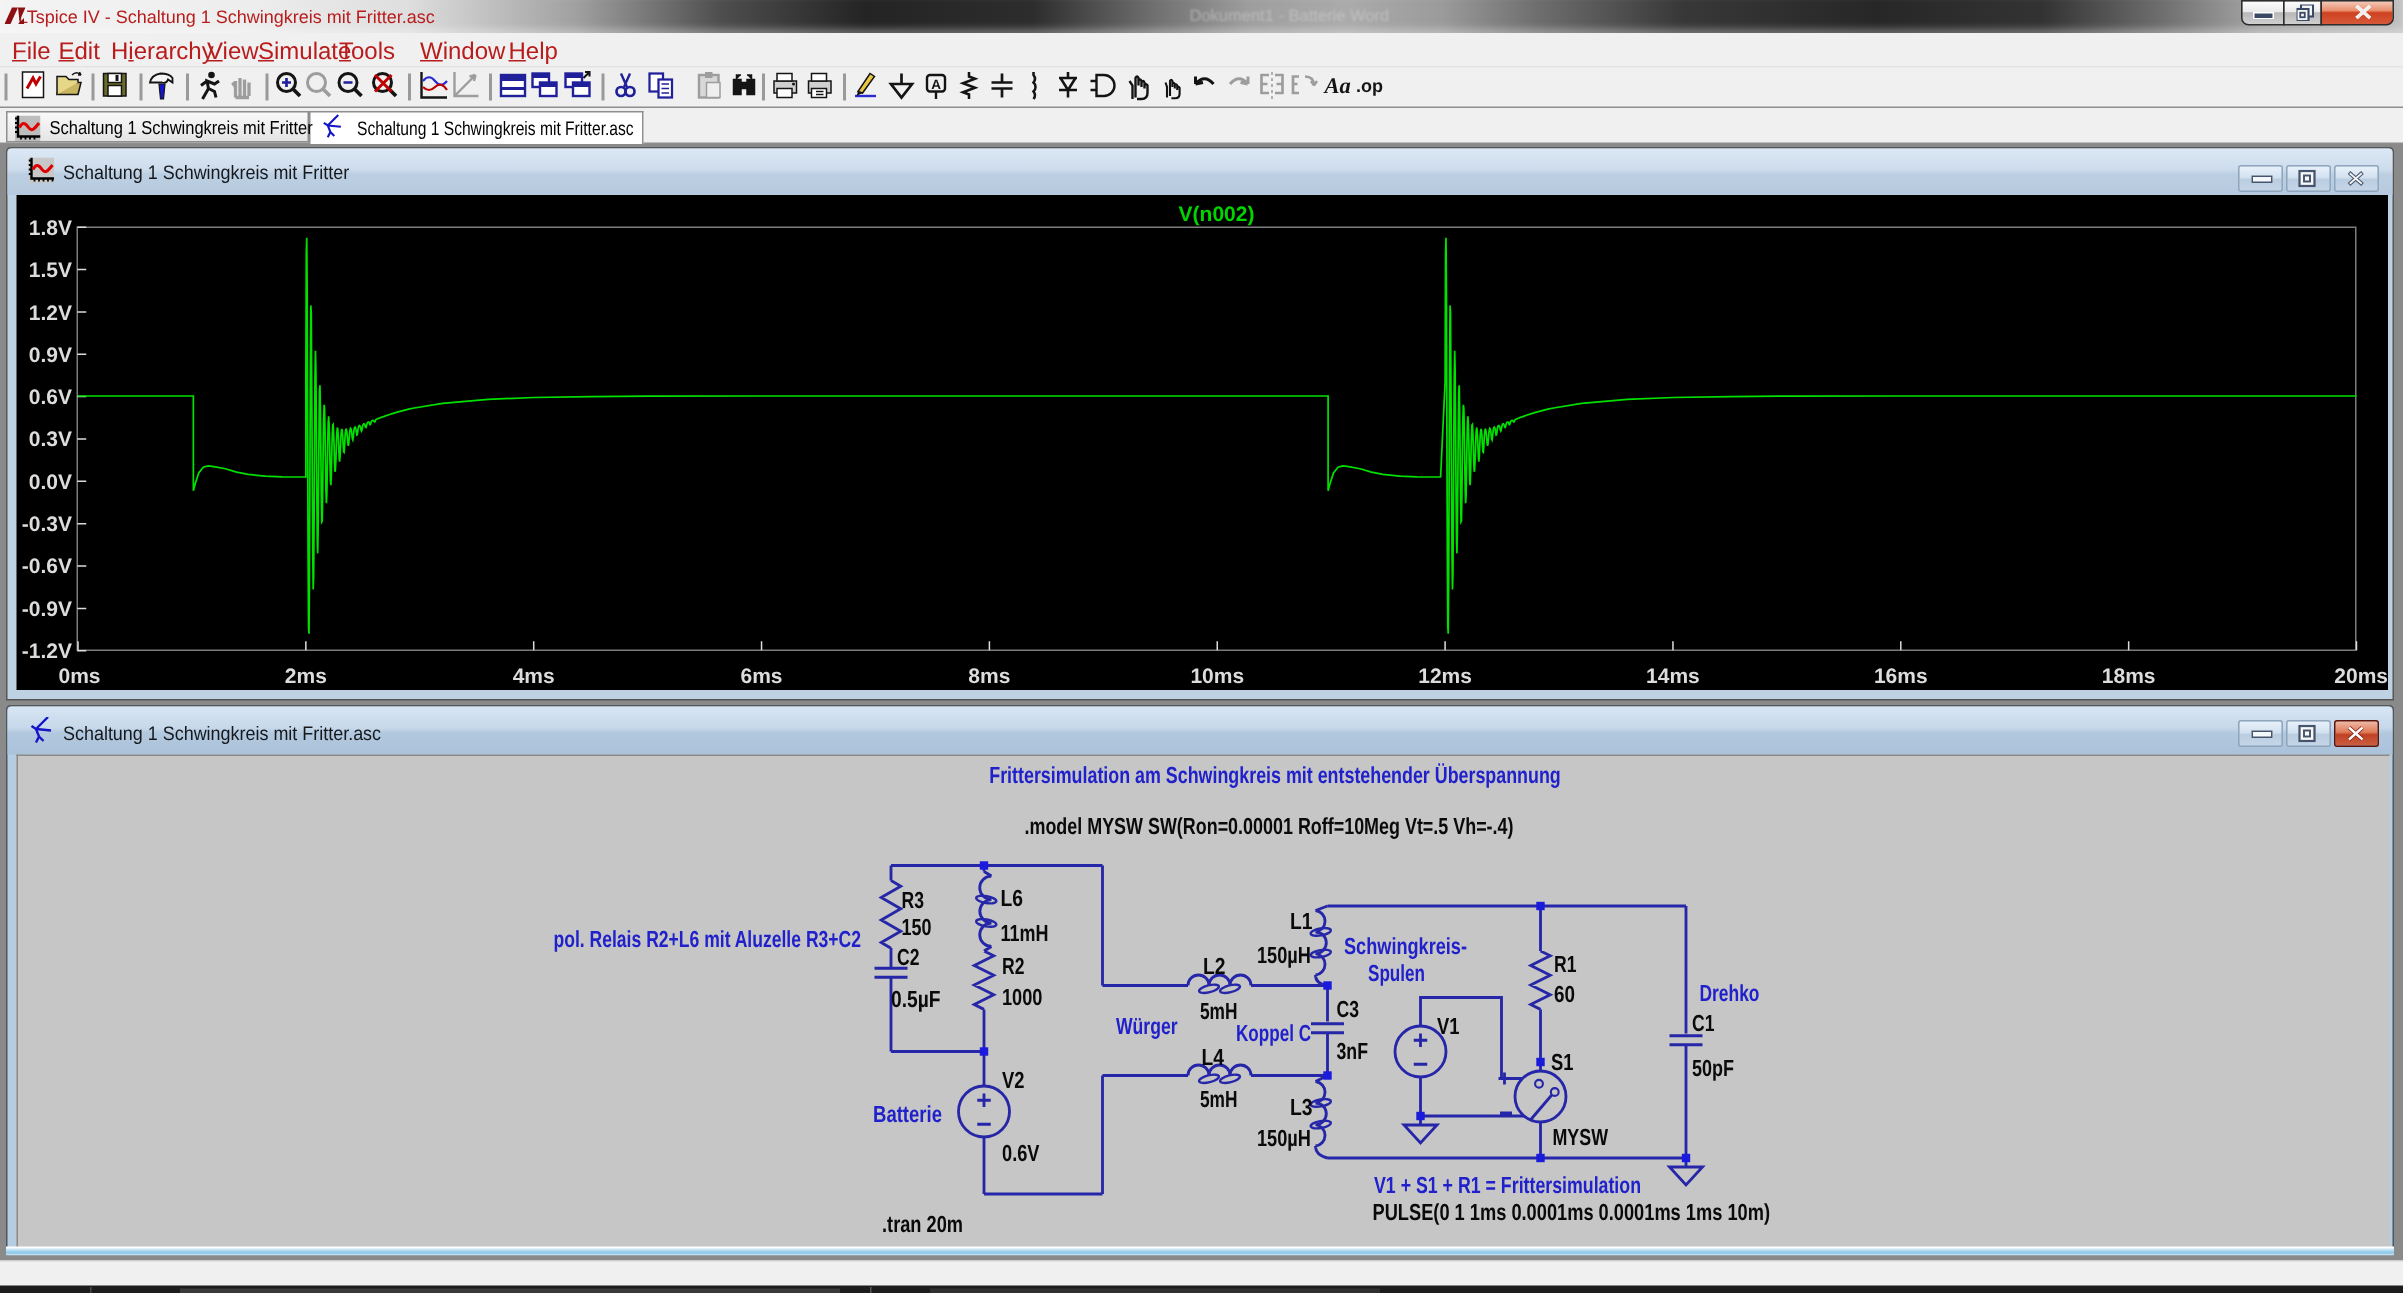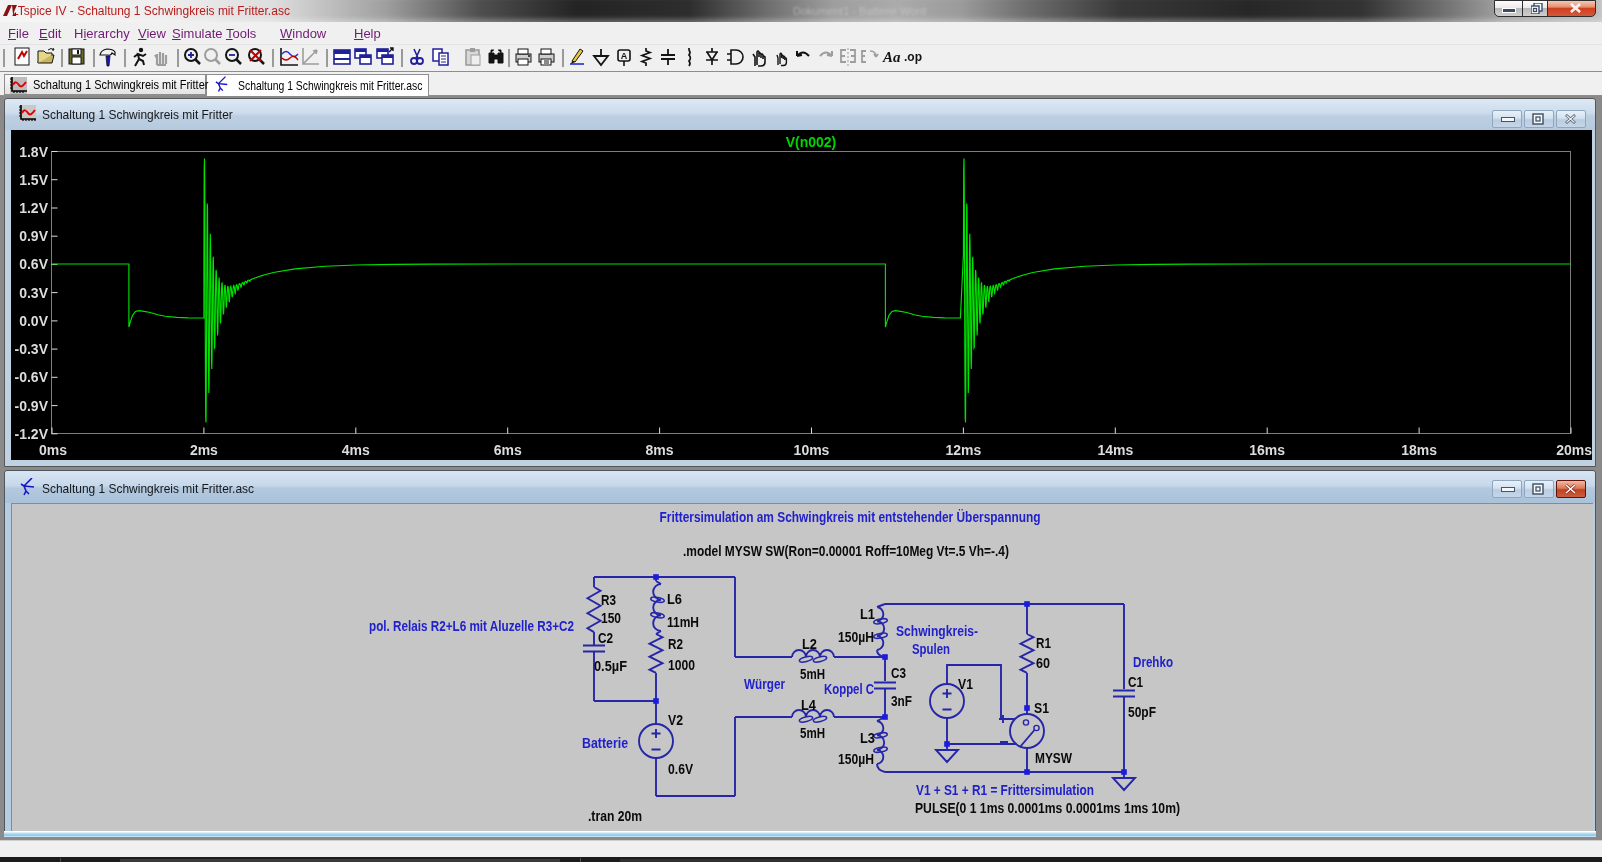--- a/index.html
+++ b/index.html
@@ -2,21 +2,21 @@
 <html><head>
 <meta charset="utf-8">
 <style>
   html,body{margin:0;padding:0;width:1602px;height:862px;overflow:hidden;
     font-family:"Liberation Sans", sans-serif;background:#f0f0f0;}
   .abs{position:absolute;}
   #titlebar{left:0;top:0;width:1602px;height:22px;
     background:linear-gradient(to right,#f3f3f3 0%,#eeeeee 10%,#dedede 17%,#a0a0a0 24%,#4e4e4e 30%,#242424 36%,#2d2d2d 43%,#6f6f6f 48%,#9e9e9e 52%,#ababab 56%,#9b9b9b 60%,#6e6e6e 64%,#383838 70%,#272727 78%,#333333 85%,#6f6f6f 90%,#a5a5a5 94%,#c0c0c0 100%);box-shadow:inset 0 -3px 5px rgba(255,255,255,.30);}
   #titletext{left:12px;top:4px;font-size:12px;color:#b91c1c;}
   #wordtext{left:793px;top:5px;font-size:11px;color:#d8d8d8;opacity:.5;filter:blur(.8px);}
-  #menubar{left:0;top:22px;width:1602px;height:22px;background:#f0f0f0;font-size:13px;color:#701a75;}
+  #menubar{left:0;top:22px;width:1602px;height:22px;background:#f0f0f0;font-size:16px;color:#b91c1c;}
   #menubar span{position:absolute;top:4px;}
   #toolbar{left:0;top:44px;width:1602px;height:27px;background:#f0f0f0;border-top:1px solid #e3e3e3;}
   #tabbar{left:0;top:71px;width:1602px;height:25px;background:#f0f0f0;border-top:1px solid #8e8e8e;}
   .tab{position:absolute;top:74px;height:19px;font-size:13px;color:#000;}
   #tab1{left:4px;width:200px;background:linear-gradient(#fafafa,#e4e4e4);border:1px solid #8e8e8e;}
   #tab2{left:206px;width:221px;background:#ffffff;border:1px solid #8e8e8e;border-bottom:none;height:21px;}
   #tabline{left:0px;top:95px;width:1602px;height:1px;background:#8e8e8e;}
   #tabline2{left:207px;top:95px;width:219px;height:1px;background:#ffffff;}
   #mdi{left:0;top:96px;width:1602px;height:744px;background:#8a8a8a;}
   
@@ -52,21 +52,21 @@
 
 <div class="abs" id="appbtns" style="left:1494px;top:0;width:102px;height:17px;"></div>
 <div id="menubar" class="abs">
   <span style="left:8px"><u>F</u>ile</span>
   <span style="left:39px"><u>E</u>dit</span>
   <span style="left:74px">H<u>i</u>erarchy</span>
   <span style="left:138px"><u>V</u>iew</span>
   <span style="left:172px"><u>S</u>imulate</span>
   <span style="left:226px"><u>T</u>ools</span>
   <span style="left:280px"><u>W</u>indow</span>
-  <span style="left:354px"><u>H</u>elp</span>
+  <span style="left:339px"><u>H</u>elp</span>
 </div>
 <div id="toolbar" class="abs"></div>
 <div id="tabbar" class="abs"></div>
 <div id="tabline" class="abs"></div>
 <div id="tab1" class="abs tab"></div>
 <div id="tabline2" class="abs"></div>
 <div id="tab2" class="abs tab"></div>
 <div id="mdi" class="abs"></div>
 
 <div id="wavewin" class="abs"></div>

